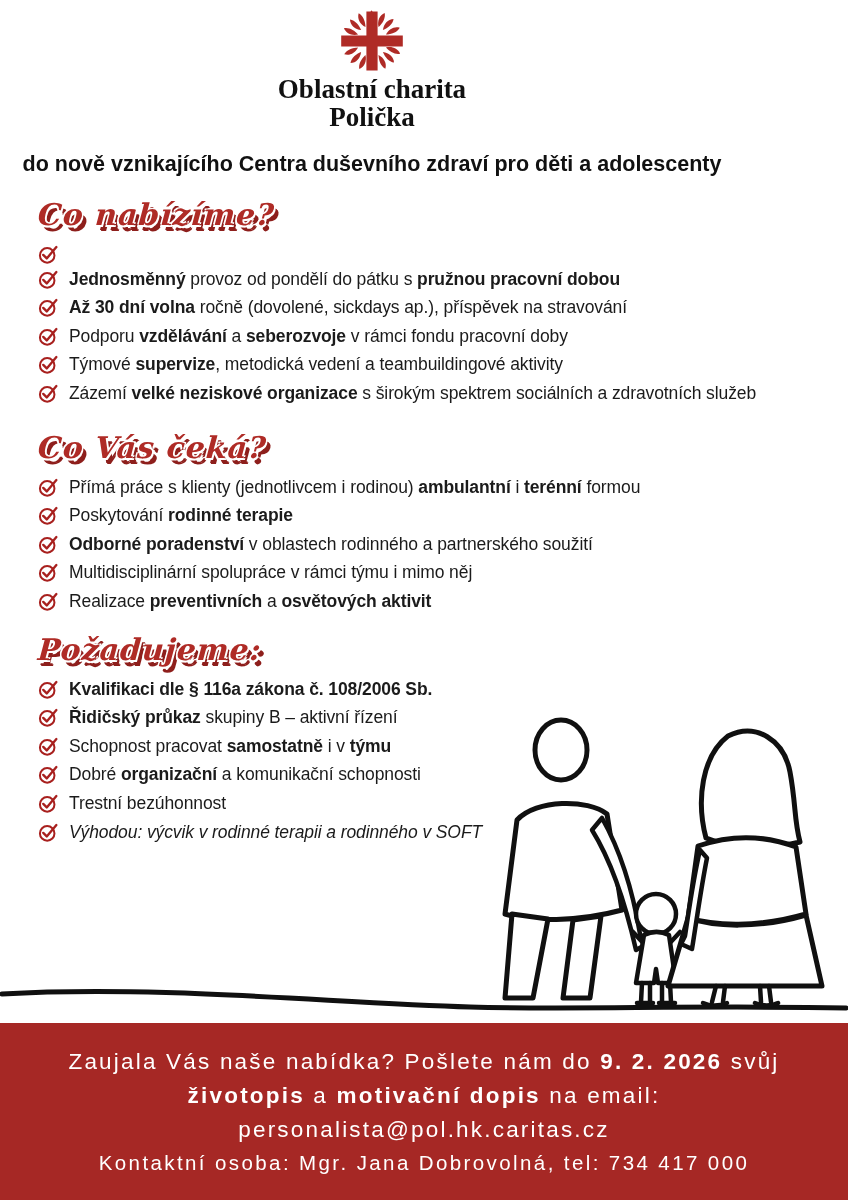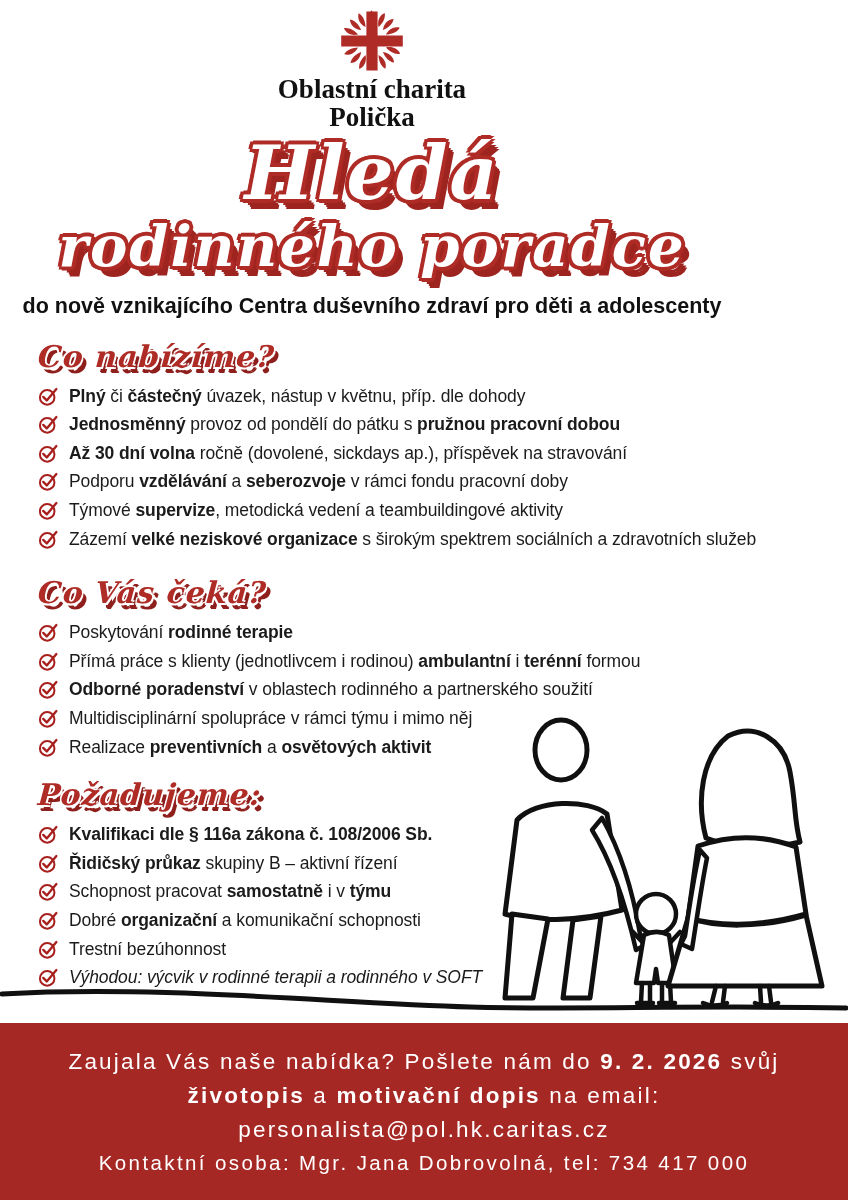--- a/index.html
+++ b/index.html
@@ -129,37 +129,32 @@
           <use href="#fl" transform="rotate(245 50 50)"></use>
         <use href="#fl" transform="rotate(295 50 50)"></use>
           <use href="#fl" transform="rotate(315 50 50)"></use>
           <use href="#fl" transform="rotate(335 50 50)"></use>
       </g>
     </svg>
     <div class="org">
       <div>Oblastní charita</div>
       <div>Polička</div>
     </div>
-    <h1 class="title">
-      <span class="t1">Hledá</span>
-      <span class="t2">rodinného poradce</span>
-    </h1>
     <div class="subtitle">do nově vznikajícího Centra duševního zdraví pro děti a adolescenty</div>
   </div>
 
   <div class="content">
     <section id="section-0">
       <h2 class="script-head">Co nabízíme?</h2>
       <ul class="checklist">
           <li class="item">
     <svg class="check" viewBox="0 0 24 24" fill="none">
       <circle cx="10.5" cy="13" r="8.3" stroke="#a8201e" stroke-width="2.3"></circle>
       <path d="M6 12.5 L10 16.5 L21 3.5" stroke="#a8201e" stroke-width="2.7" stroke-linecap="round" stroke-linejoin="round"></path>
     </svg>
-    <span class="txt"><span class="b">Plný</span><span> či </span><span class="b">částečný</span><span> úvazek, nástup v květnu, příp. dle dohody</span></span>
   </li>
           <li class="item">
     <svg class="check" viewBox="0 0 24 24" fill="none">
       <circle cx="10.5" cy="13" r="8.3" stroke="#a8201e" stroke-width="2.3"></circle>
       <path d="M6 12.5 L10 16.5 L21 3.5" stroke="#a8201e" stroke-width="2.7" stroke-linecap="round" stroke-linejoin="round"></path>
     </svg>
     <span class="txt"><span class="b">Jednosměnný</span><span> provoz od pondělí do pátku s </span><span class="b">pružnou pracovní dobou</span></span>
   </li>
           <li class="item">
     <svg class="check" viewBox="0 0 24 24" fill="none">
@@ -192,28 +187,28 @@
         </ul>
     </section>
     <section id="section-1">
       <h2 class="script-head">Co Vás čeká?</h2>
       <ul class="checklist">
           <li class="item">
     <svg class="check" viewBox="0 0 24 24" fill="none">
       <circle cx="10.5" cy="13" r="8.3" stroke="#a8201e" stroke-width="2.3"></circle>
       <path d="M6 12.5 L10 16.5 L21 3.5" stroke="#a8201e" stroke-width="2.7" stroke-linecap="round" stroke-linejoin="round"></path>
     </svg>
+    <span class="txt"><span>Přímá práce s klienty (jednotlivcem i rodinou) </span><span class="b">ambulantní</span><span> i </span><span class="b">terénní</span><span> formou</span></span>
+  </li>
+          <li class="item">
+    <svg class="check" viewBox="0 0 24 24" fill="none">
+      <circle cx="10.5" cy="13" r="8.3" stroke="#a8201e" stroke-width="2.3"></circle>
+      <path d="M6 12.5 L10 16.5 L21 3.5" stroke="#a8201e" stroke-width="2.7" stroke-linecap="round" stroke-linejoin="round"></path>
+    </svg>
     <span class="txt"><span>Poskytování </span><span class="b">rodinné terapie</span></span>
-  </li>
-          <li class="item">
-    <svg class="check" viewBox="0 0 24 24" fill="none">
-      <circle cx="10.5" cy="13" r="8.3" stroke="#a8201e" stroke-width="2.3"></circle>
-      <path d="M6 12.5 L10 16.5 L21 3.5" stroke="#a8201e" stroke-width="2.7" stroke-linecap="round" stroke-linejoin="round"></path>
-    </svg>
-    <span class="txt"><span>Přímá práce s klienty (jednotlivcem i rodinou) </span><span class="b">ambulantní</span><span> i </span><span class="b">terénní</span><span> formou</span></span>
   </li>
           <li class="item">
     <svg class="check" viewBox="0 0 24 24" fill="none">
       <circle cx="10.5" cy="13" r="8.3" stroke="#a8201e" stroke-width="2.3"></circle>
       <path d="M6 12.5 L10 16.5 L21 3.5" stroke="#a8201e" stroke-width="2.7" stroke-linecap="round" stroke-linejoin="round"></path>
     </svg>
     <span class="txt"><span class="b">Odborné poradenství</span><span> v oblastech rodinného a partnerského soužití</span></span>
   </li>
           <li class="item">
     <svg class="check" viewBox="0 0 24 24" fill="none">

